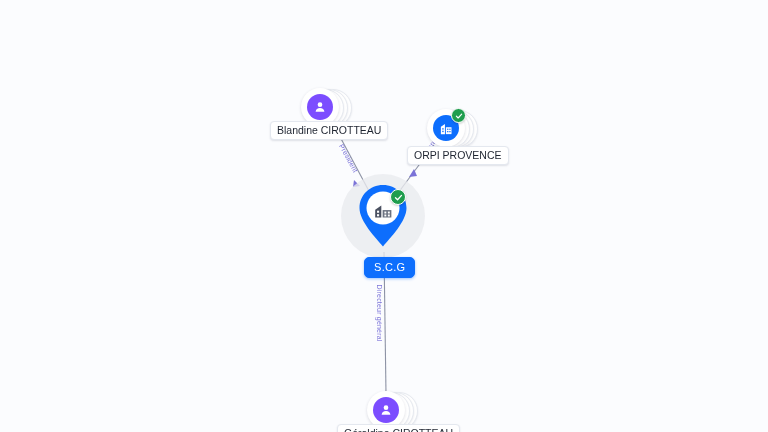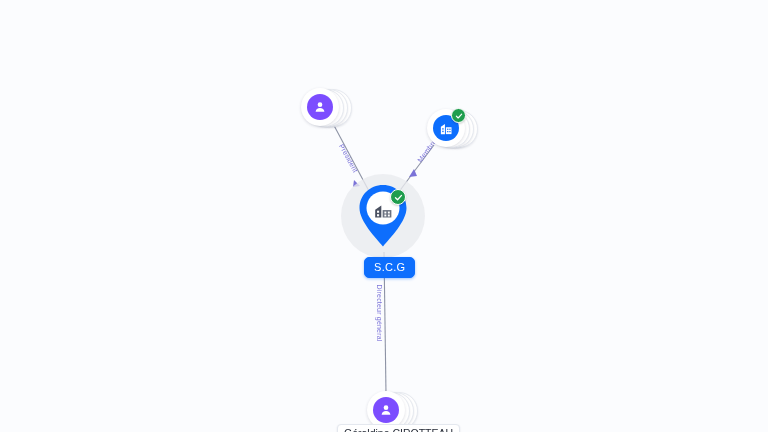--- a/index.html
+++ b/index.html
@@ -148,20 +148,21 @@
     <div class="stack" style="left:-14px; top:-18px; width:36px; height:36px;"></div>
     <div class="disc" style="left:-19px; top:-19px; width:38px; height:38px;">
       <div class="inner-circle" style="width:26px; height:26px; background:#7c4dff;">
         <svg width="14" height="14" viewBox="0 0 24 24">
           <circle cx="12" cy="8" r="4" fill="#ffffff"></circle>
           <path d="M4.5 20c0-4.2 3.4-6.5 7.5-6.5s7.5 2.3 7.5 6.5z" fill="#ffffff"></path>
         </svg>
       </div>
     </div>
   </div>
+  <div class="label-chip" style="left:270px; top:121px;">Blandine CIROTTEAU</div>
 
   <div class="node" style="left:446px; top:128px;">
     <div class="stack" style="left:-6px; top:-18px; width:36px; height:36px;"></div>
     <div class="stack" style="left:-10px; top:-18px; width:36px; height:36px;"></div>
     <div class="stack" style="left:-14px; top:-18px; width:36px; height:36px;"></div>
     <div class="disc" style="left:-19px; top:-19px; width:38px; height:38px;">
       <div class="inner-circle" style="width:26px; height:26px; background:#0d6efd;">
         <svg width="15" height="15" viewBox="0 0 24 24">
           <path d="M3 21V9l6.5-4.2V21z" fill="#ffffff"></path>
           <path d="M11 21V10h9v11z" fill="#ffffff"></path>
@@ -173,20 +174,21 @@
           <rect x="5.2" y="15.6" width="2.2" height="2.2" fill="#0d6efd"></rect>
         </svg>
       </div>
     </div>
     <div class="check-badge" style="left:5px; top:-20px; width:13px; height:13px;">
       <svg width="8" height="8" viewBox="0 0 24 24">
         <path d="M4 12.5 L9.5 18 L20 6.5" stroke="#ffffff" stroke-width="3.4" fill="none" stroke-linecap="round" stroke-linejoin="round"></path>
       </svg>
     </div>
   </div>
+  <div class="label-chip" style="left:407px; top:146px;">ORPI PROVENCE</div>
 
   <div class="node" style="left:383px; top:213px;">
     <div class="halo" style="left:-42px; top:-39px; width:84px; height:84px;"></div>
 
     <div class="pin-wrap" style="left:-27px; top:-30px; width:54px; height:66px;">
       <svg width="54" height="66" viewBox="0 0 54 66">
         <path d="M27 2 C13.8 2 3.5 12.2 3.5 25 C3.5 38.5 20 55 27 63.5 C34 55 50.5 38.5 50.5 25 C50.5 12.2 40.2 2 27 2 Z" fill="#0d6efd"></path>
         <circle cx="27" cy="25" r="16.5" fill="#ffffff"></circle>
       </svg>
     </div>

